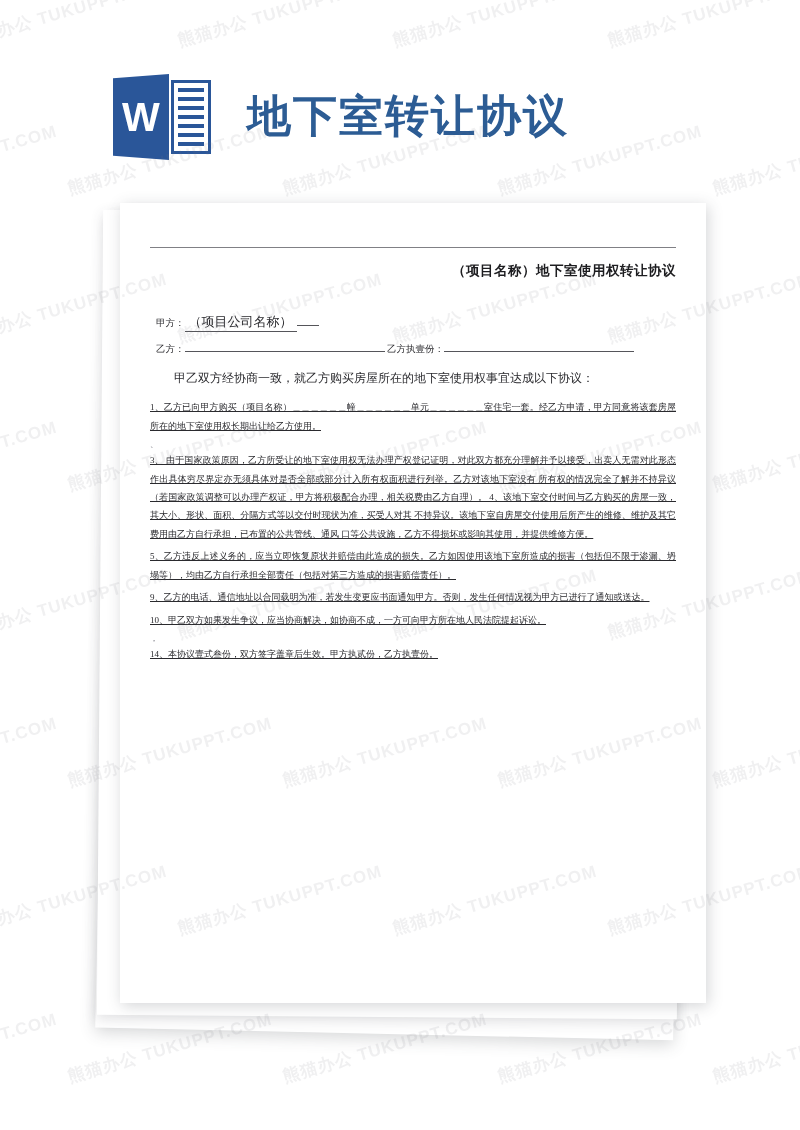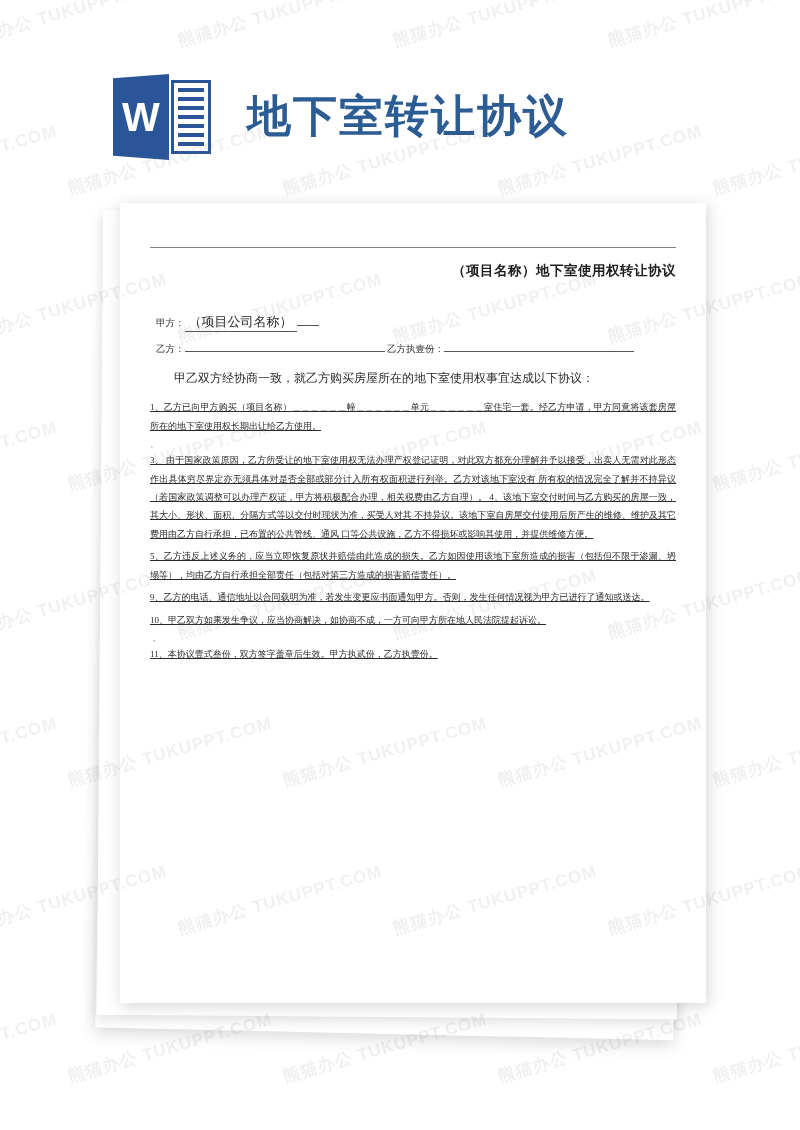--- a/index.html
+++ b/index.html
@@ -263,21 +263,21 @@
 
   <div class="stray">、</div>
 
   <div class="clause">3、 由于国家政策原因，乙方所受让的地下室使用权无法办理产权登记证明，对此双方都充分理解并予以接受，出卖人无需对此形态作出具体穷尽界定亦无须具体对是否全部或部分计入所有权面积进行列举。乙方对该地下室没有  所有权的情况完全了解并不持异议（若国家政策调整可以办理产权证，甲方将积极配合办理，相关税费由乙方自理）。  4、该地下室交付时间与乙方购买的房屋一致，其大小、形状、面积、分隔方式等以交付时现状为准，买受人对其  不持异议。该地下室自房屋交付使用后所产生的维修、维护及其它费用由乙方自行承担，已布置的公共管线、通风 口等公共设施，乙方不得损坏或影响其使用，并提供维修方便。</div>
   <div class="clause">5、乙方违反上述义务的，应当立即恢复原状并赔偿由此造成的损失。乙方如因使用该地下室所造成的损害（包括但不限于渗漏、坍塌等），均由乙方自行承担全部责任（包括对第三方造成的损害赔偿责任）。</div>
   <div class="clause">9、乙方的电话、通信地址以合同载明为准，若发生变更应书面通知甲方。否则，发生任何情况视为甲方已进行了通知或送达。</div>
   <div class="clause">10、甲乙双方如果发生争议，应当协商解决，如协商不成，一方可向甲方所在地人民法院提起诉讼。</div>
 
   <div class="stray">，</div>
 
-  <div class="clause">11、本协议壹式叁份，双方签字盖章后生效。甲方执贰份，乙方执壹份。</div>
+  <div class="clause">14、本协议壹式叁份，双方签字盖章后生效。甲方执贰份，乙方执壹份。</div>
 </div>
 
 <div class="wm-field">
     <div class="wm" style="left: -40px; top: 30px;">熊猫办公 TUKUPPT.COM</div>
     <div class="wm" style="left: 175px; top: 30px;">熊猫办公 TUKUPPT.COM</div>
     <div class="wm" style="left: 390px; top: 30px;">熊猫办公 TUKUPPT.COM</div>
     <div class="wm" style="left: 605px; top: 30px;">熊猫办公 TUKUPPT.COM</div>
     <div class="wm" style="left: -150px; top: 178px;">熊猫办公 TUKUPPT.COM</div>
     <div class="wm" style="left: 65px; top: 178px;">熊猫办公 TUKUPPT.COM</div>
     <div class="wm" style="left: 280px; top: 178px;">熊猫办公 TUKUPPT.COM</div>

